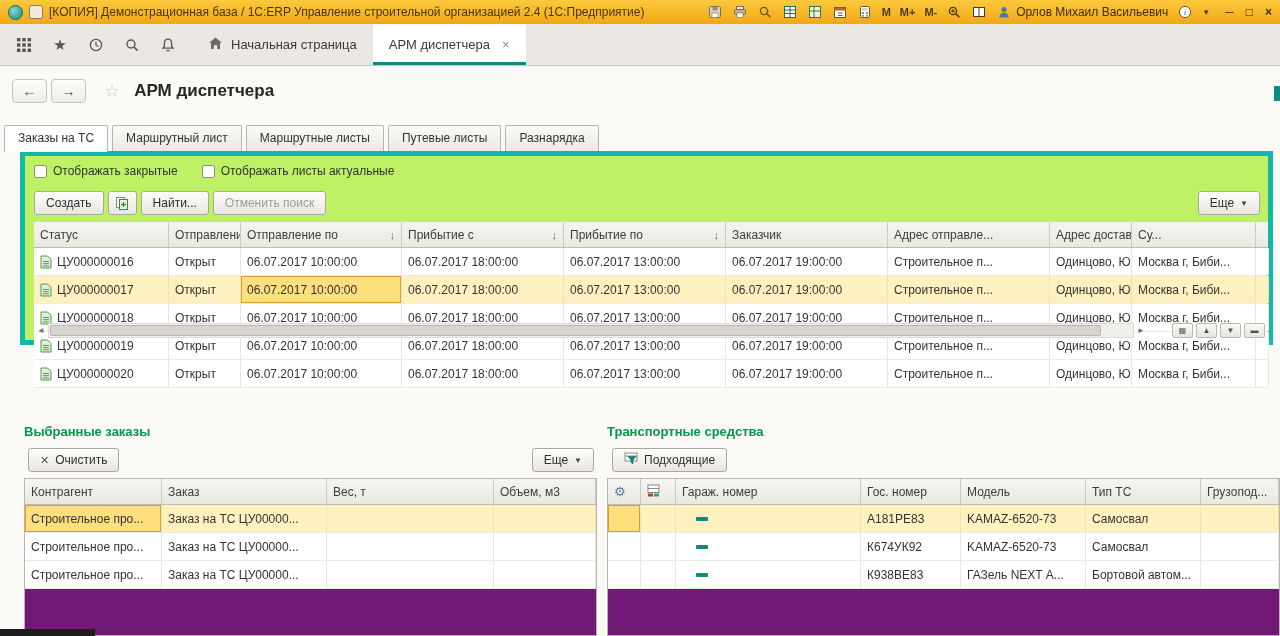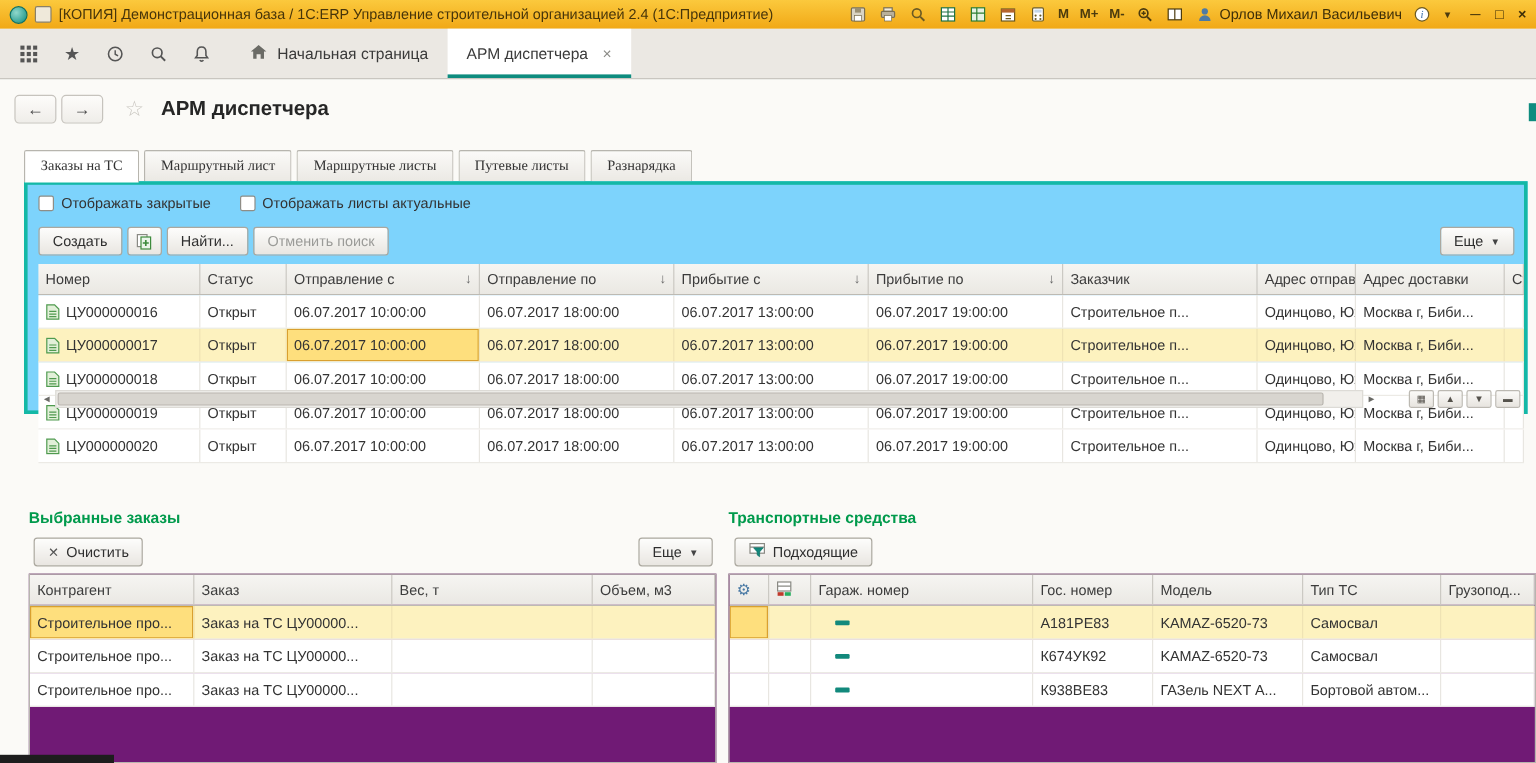--- a/index.html
+++ b/index.html
@@ -36,25 +36,25 @@
   .navrow { position:absolute; top:67px; left:0; right:0; height:48px; display:flex; align-items:center; padding:0 12px; }
   .nav-btn { width:35px; height:24px; border:1px solid #c6c3bd; border-radius:4px;
     background:linear-gradient(#fdfcfa,#efede9); display:flex; align-items:center; justify-content:center;
     color:#4a4a4a; font-size:14px; }
   .nav-btn + .nav-btn { margin-left:4px; }
   .nav-star { color:#c9c6c0; font-size:18px; margin:0 14px 0 18px; }
   .page-title { font-size:17px; font-weight:bold; color:#262626; }
   .edge-accent { position:absolute; right:0; top:86px; width:6px; height:15px; background:#0e8c7f; }
 
   
-  .subtabs { position:absolute; top:125px; left:20px; display:flex; gap:4px; z-index:3;font-family:Liberation Serif, serif; }
+  .subtabs { position:absolute; top:125px; left:4px; display:flex; gap:4px; z-index:3; }
   .subtab { height:26px; line-height:24px; padding:0 13px; border:1px solid #b7b5ae; border-bottom:none;
     border-radius:2px 2px 0 0; background:linear-gradient(#fbfaf8,#ebe9e4); color:#333; white-space:nowrap; }
   .subtab.active { height:27px; background:#fff; position:relative; z-index:4; }
-  .panel { position:absolute; top:151px; left:20px; width:1253px; height:194px; background:#7dd3fc; border:3px solid #14b8a6; }
+  .panel { position:absolute; top:151px; left:20px; width:1253px; height:194px; background:#bef264; border:5px solid #14b8a6; }
 
   .filter-row { position:absolute; top:8px; left:9px; display:flex; gap:24px; align-items:center; }
   .chk { display:flex; align-items:center; gap:6px; color:#333; }
   .chk .box { width:13px; height:13px; background:#fff; border:1px solid #8f8d86; border-radius:2px; }
 
   .btn { display:inline-flex; align-items:center; gap:6px; height:24px; padding:0 11px;
     background:linear-gradient(#fdfdfc,#e9e6e1); border:1px solid #aba89f; border-radius:3px;
     color:#2f2f2f; font-size:12px; white-space:nowrap; }
   .btn.disabled { color:#9b9b98; }
   .btn.iconic { padding:0 6px; }
@@ -303,21 +303,20 @@
       <span class="btn disabled">Отменить поиск</span>
       <span class="spacer"></span>
       <span class="btn">
         <span>Еще</span>
         <span class="caret">▼</span>
       </span>
     </div>
 
     <div class="ord-table">
       <div class="grid-head ot">
-        <div class="th">Номер</div>
         <div class="th">Статус</div>
         <div class="th sortable">
           <span>Отправление с</span>
           <span class="sort">↓</span>
         </div>
         <div class="th sortable">
           <span>Отправление по</span>
           <span class="sort">↓</span>
         </div>
         <div class="th sortable">

